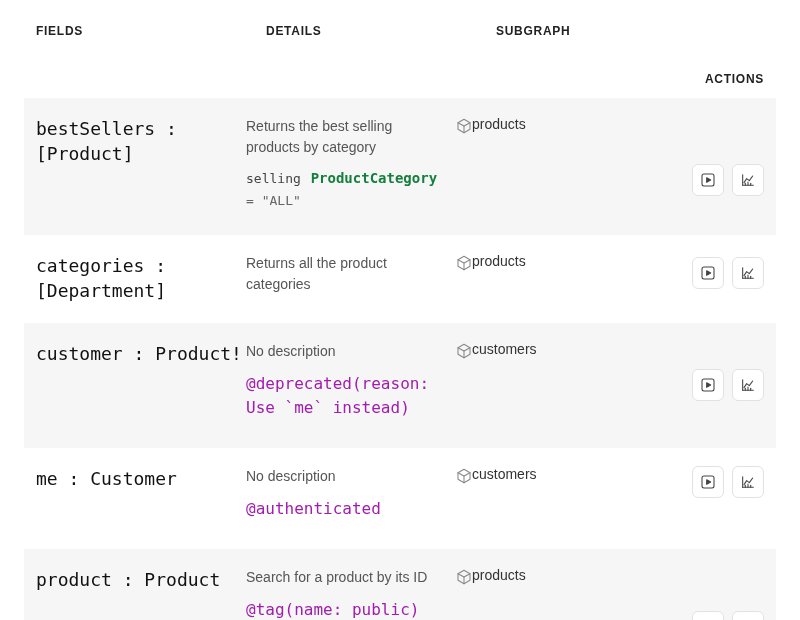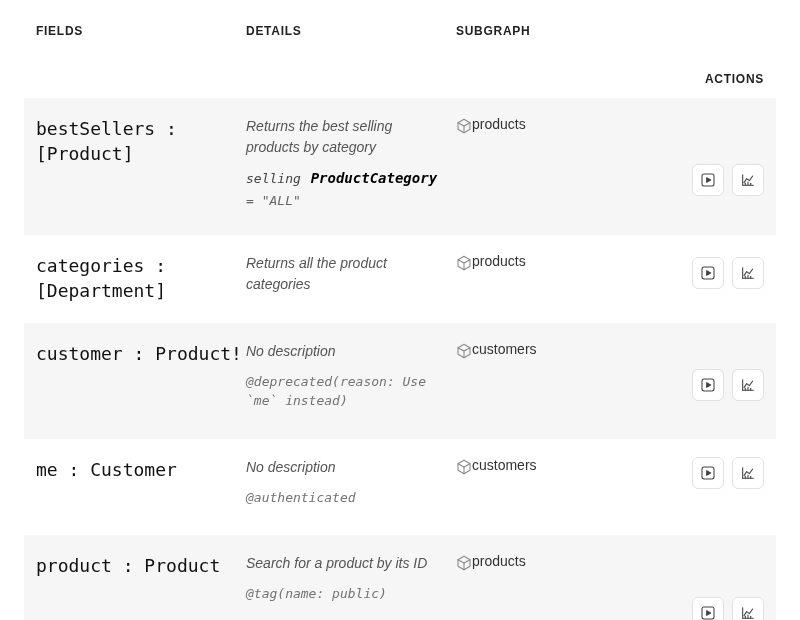--- a/index.html
+++ b/index.html
@@ -14,63 +14,63 @@
     }
     .wrap { padding: 0 24px; }
     .header {
       display: grid;
       grid-template-columns: 210px 210px 170px 1fr;
       padding: 24px 12px 12px 12px;
       font-size: 12px;
       letter-spacing: 0.06em;
       font-weight: 600;
       color: #222;
+      gap: 20px;
     }
     .header .actions-col { text-align: right; margin-top: 48px; }
     .rows { display: flex; flex-direction: column; }
     .row {
       display: grid;
       grid-template-columns: 210px 210px 170px 1fr;
       padding: 18px 12px;
     }
     .row.odd { background: #f6f6f6; }
     .row.even { background: #fff; }
     .field-cell {
       font-family: ui-monospace, SFMono-Regular, Menlo, Consolas, monospace;
       font-size: 18px;
       color: #111;
       line-height: 1.4;
       word-break: break-word;
     }
     .details-cell {
       line-height: 1.5;
       padding-right: 12px;
-      font-style: italic;
     }
     .description {
       color: #555;
       margin-bottom: 10px;
     }
     .directive {
       font-family: ui-monospace, SFMono-Regular, Menlo, Consolas, monospace;
-      color: #737373;
-      font-size: 13px;
+      color: #a21caf;
+      font-size: 16px;
       margin-bottom: 10px;
       word-break: break-word;
     }
     .arg-block {
       font-family: ui-monospace, SFMono-Regular, Menlo, Consolas, monospace;
       font-size: 13px;
       color: #444;
       margin-bottom: 6px;
     }
     .arg-type {
       font-size: 14px;
       font-weight: 700;
-      color: #000000;
+      color: #15803d;
       margin-left: 2px;
     }
     .arg-default {
       color: #666;
       margin-top: 2px;
     }
     .subgraph-cell {
       display: flex;
       align-items: flex-start;
       color: #333;

